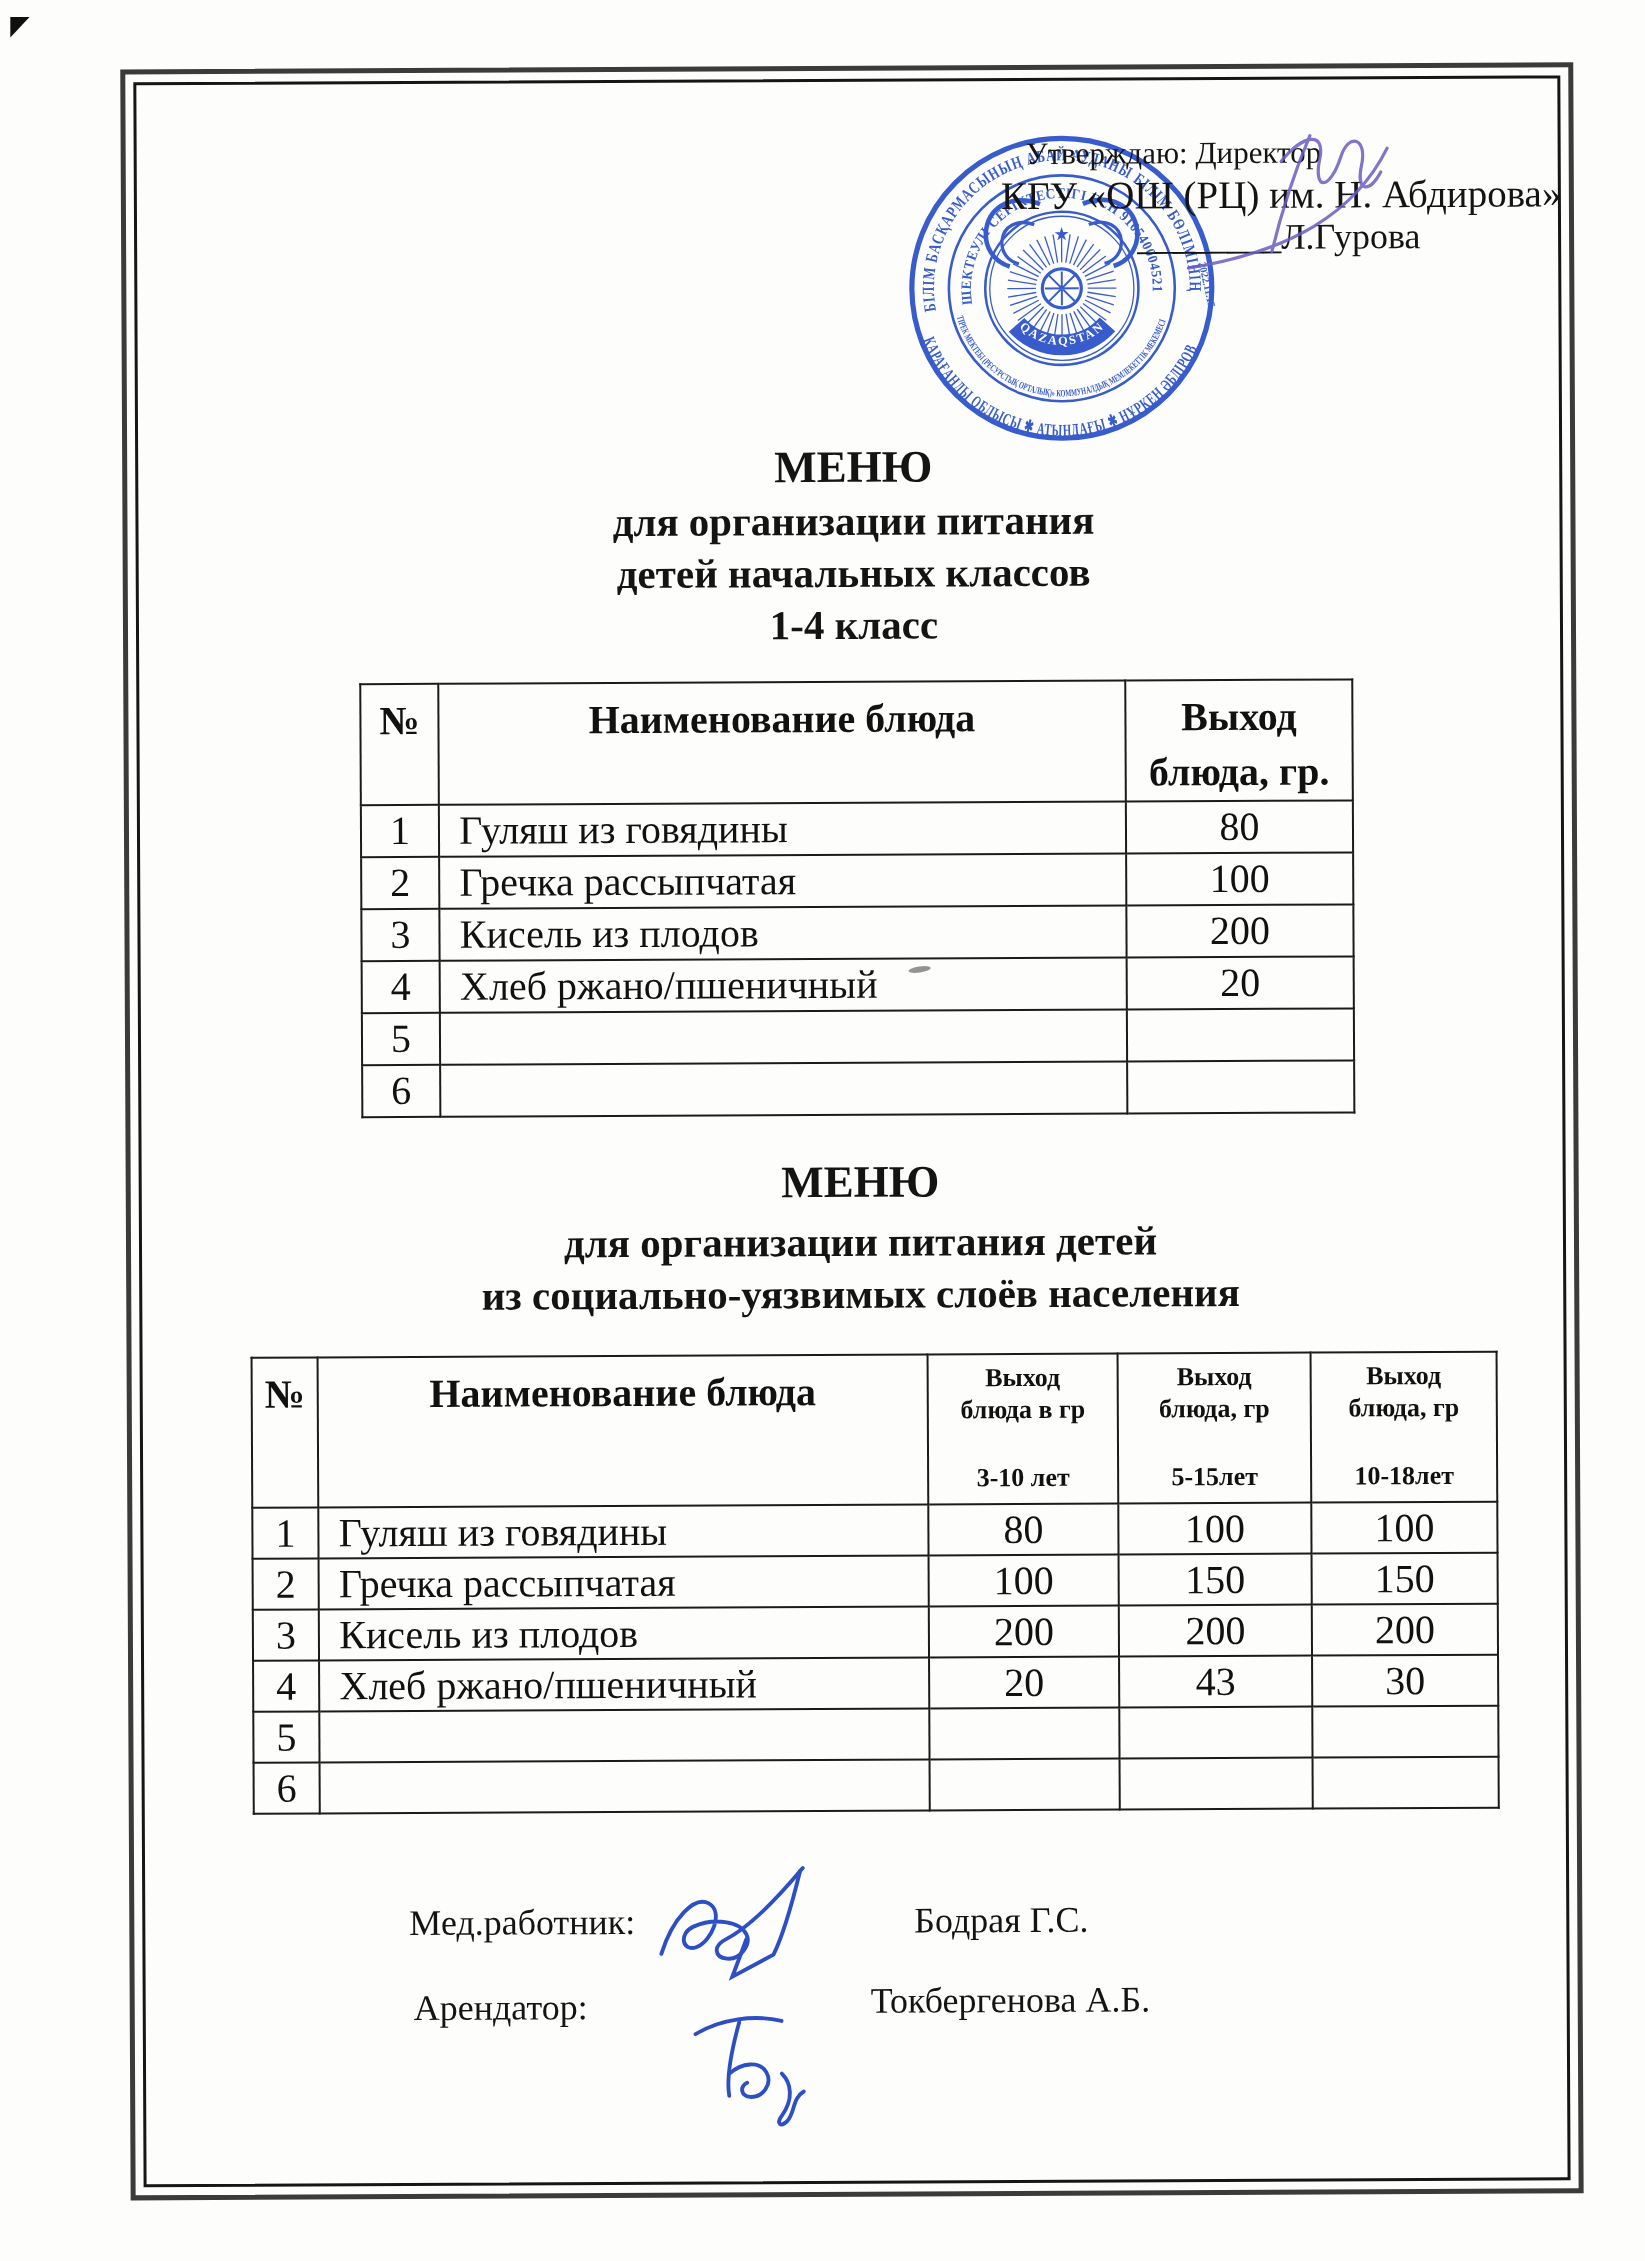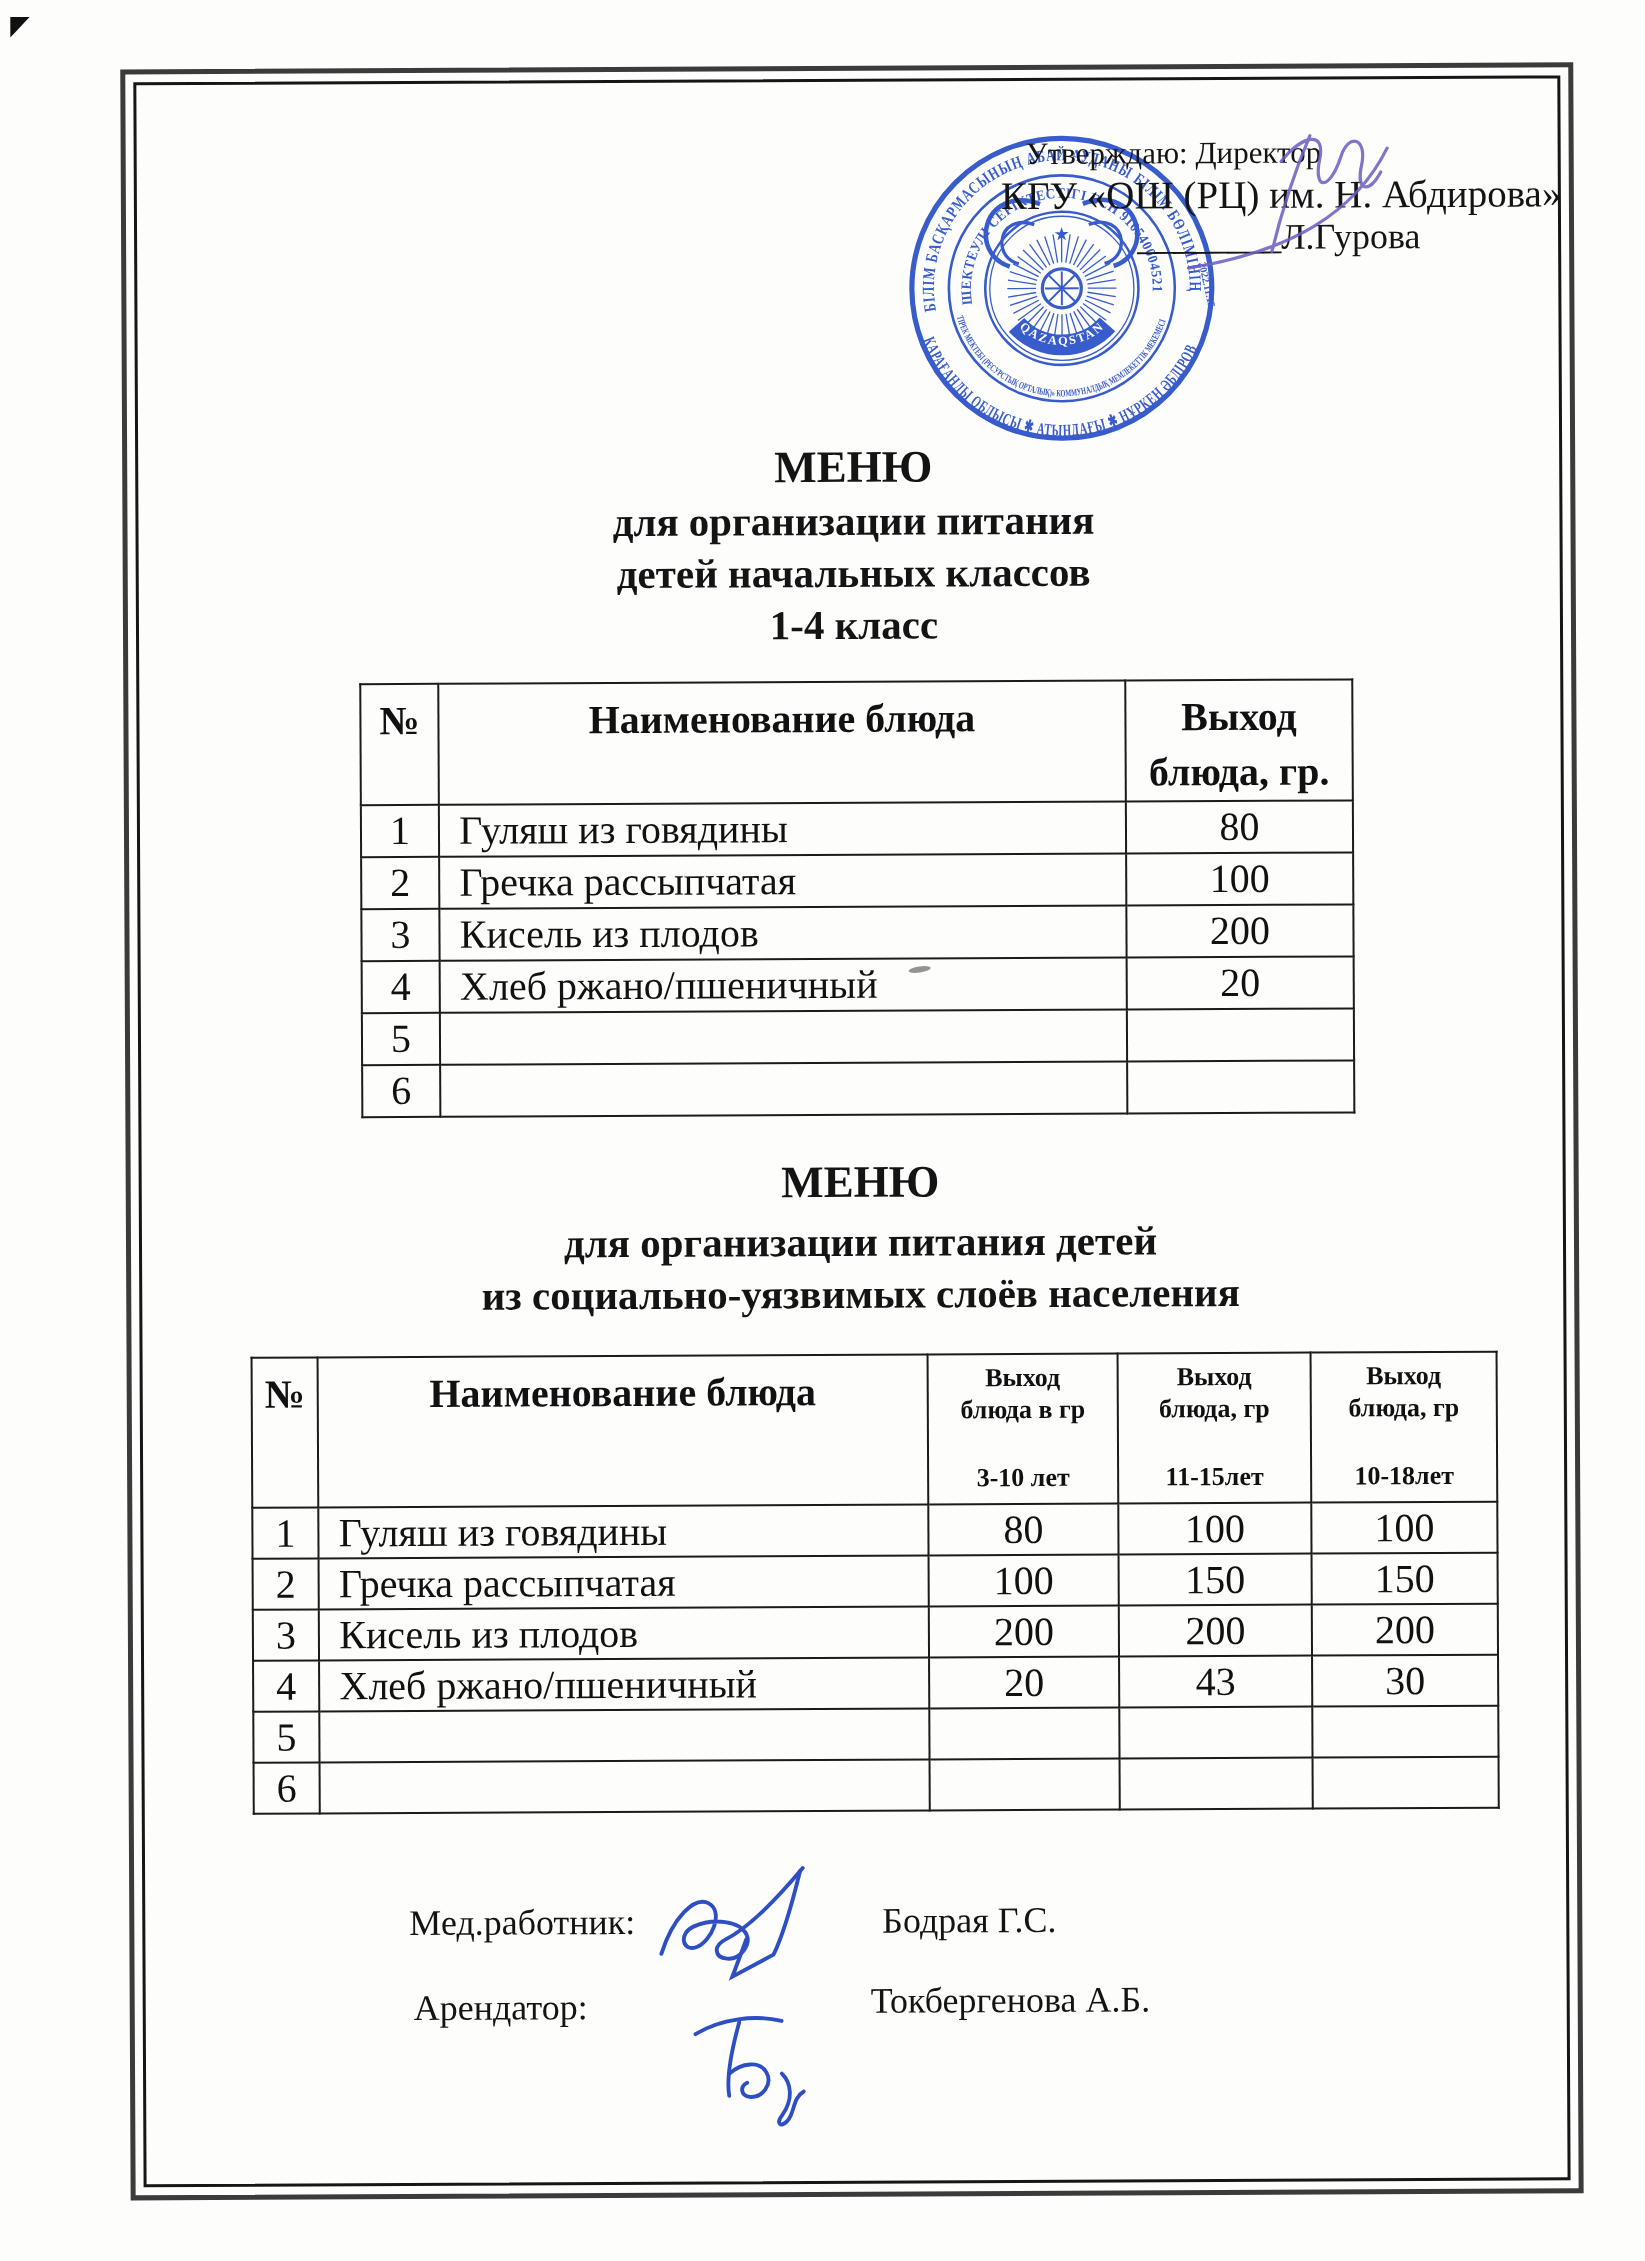--- a/index.html
+++ b/index.html
@@ -231,21 +231,21 @@
         <div class="hdr-small">
           <span>Выход
 блюда в гр</span>
           <span>3-10 лет</span>
         </div>
       </th>
       <th>
         <div class="hdr-small">
           <span>Выход
 блюда, гр</span>
-          <span>11-15лет</span>
+          <span>5-15лет</span>
         </div>
       </th>
       <th>
         <div class="hdr-small">
           <span>Выход
 блюда, гр</span>
           <span>10-18лет</span>
         </div>
       </th>
     </tr>
@@ -294,21 +294,21 @@
   </tbody>
     </table>
 
   <div class="abs sig-label" style="left:406px;top:1900px">Мед.работник:</div>
   <svg class="abs sig-svg" style="left:645px;top:1855px" width="232" height="142" viewBox="0 0 360 220">
     <g fill="none" stroke="#2e4fc4" stroke-width="6" stroke-linecap="round">
       <path d="M 20 152 C 38 96 72 62 94 74 C 118 87 98 134 74 142 C 52 149 47 120 70 110 C 102 96 142 102 152 122 C 160 138 142 162 122 160 C 102 158 100 140 120 130 C 152 114 196 72 240 20"></path>
       <path d="M 236 24 C 224 72 210 122 194 154 L 130 188 L 152 130"></path>
     </g>
   </svg>
-  <div class="abs sig-label" style="left:879px;top:1900px">Бодрая Г.С.</div>
+  <div class="abs sig-label" style="left:911px;top:1900px">Бодрая Г.С.</div>
 
   <div class="abs sig-label" style="left:410px;top:1985px">Арендатор:</div>
   <svg class="abs sig-svg" style="left:680px;top:1995px" width="193" height="135" viewBox="0 0 300 210">
     <g fill="none" stroke="#2e4fc4" stroke-width="6" stroke-linecap="round">
       <path d="M 18 60 C 58 36 110 30 152 40"></path>
       <path d="M 86 42 C 72 92 66 132 70 156"></path>
       <path d="M 70 122 C 90 104 118 102 128 120 C 138 138 122 160 102 158 C 88 156 86 142 98 136"></path>
       <path d="M 152 122 C 167 137 170 162 152 187 C 142 200 150 206 160 196 C 172 184 168 160 186 150"></path>
     </g>
   </svg>

